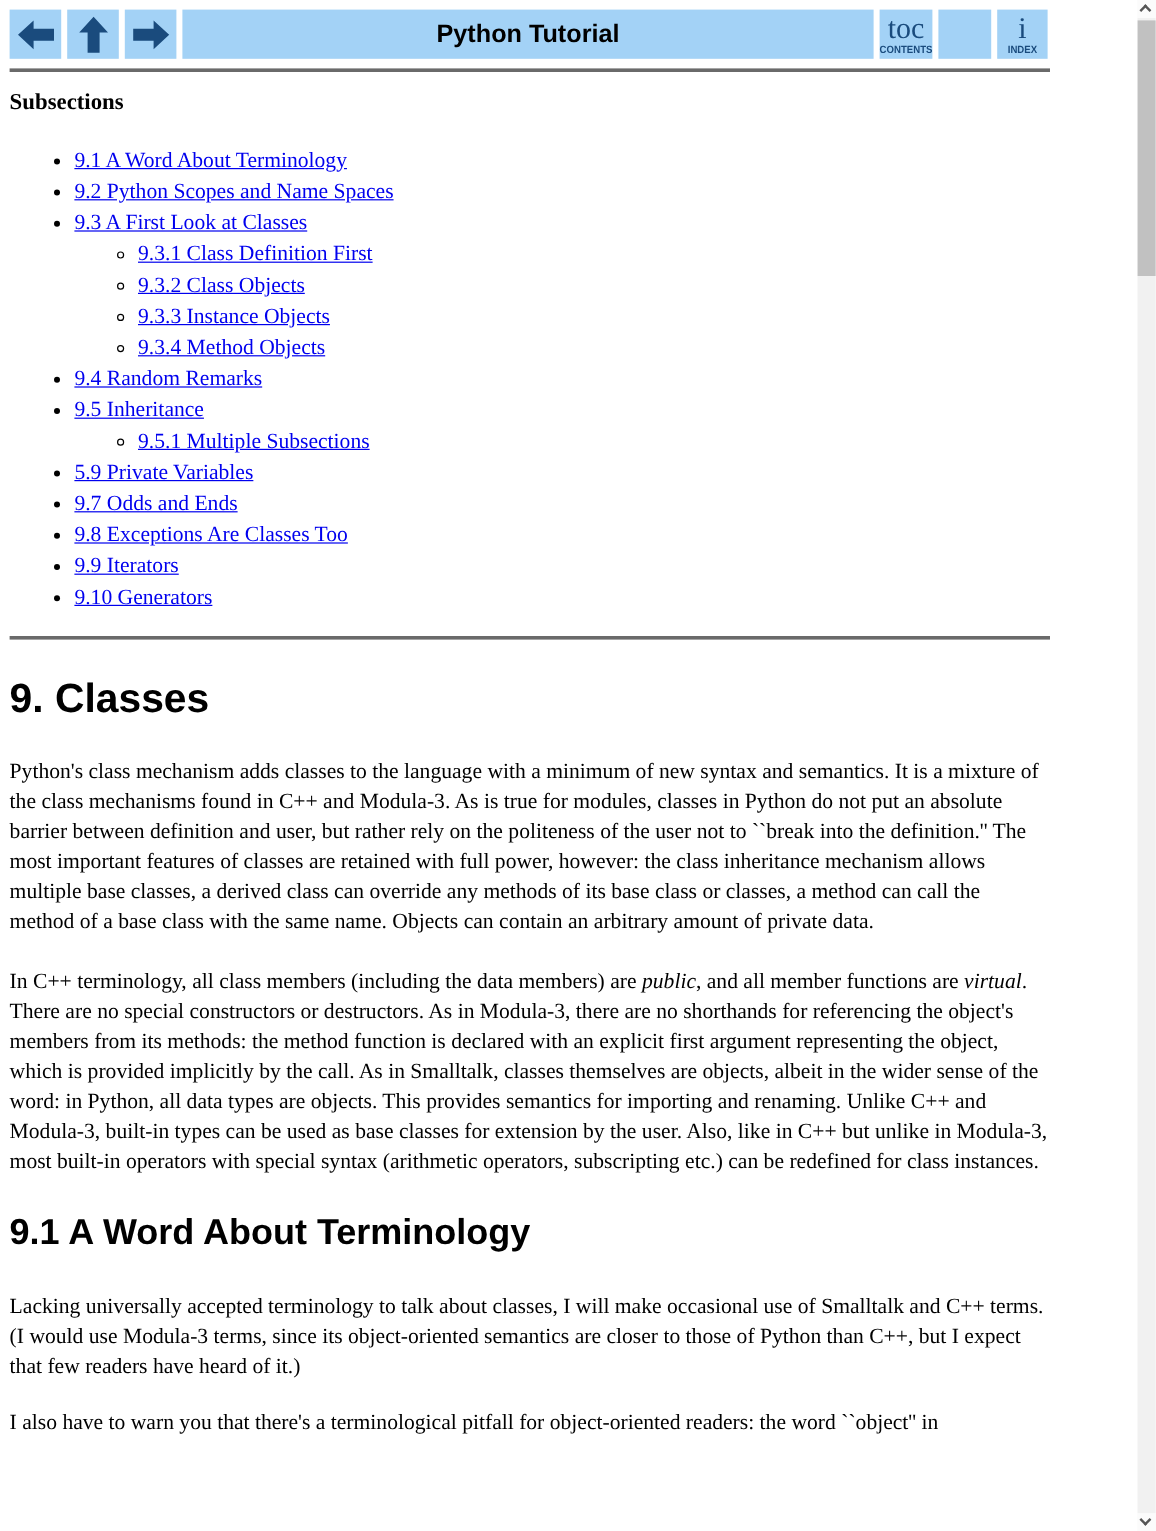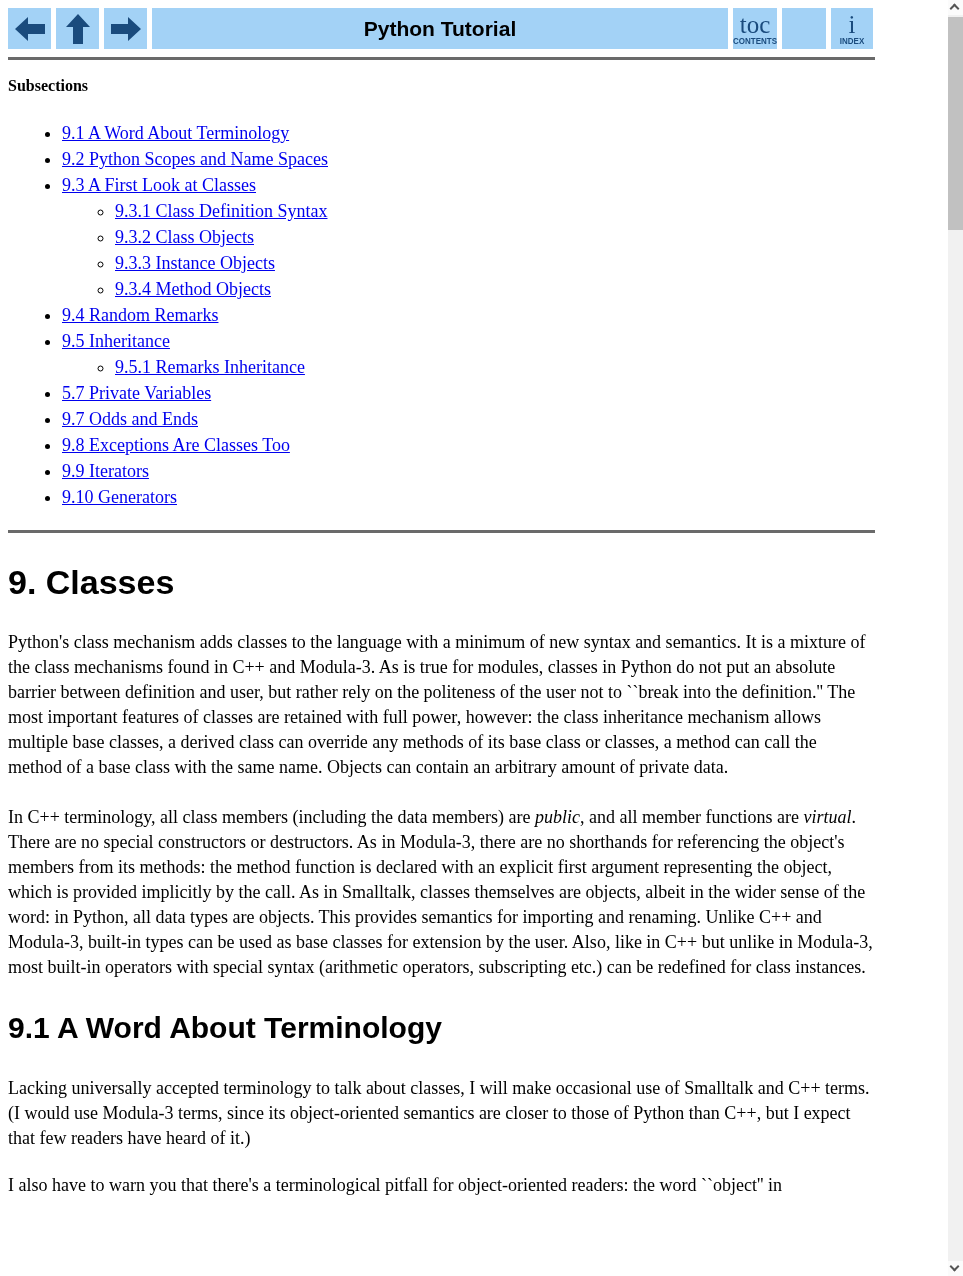--- a/index.html
+++ b/index.html
@@ -28,21 +28,21 @@
   
   .breadcrumb { margin-top: 7px; font-size: 18px; line-height: 24px; }
   .breadcrumb b { font-weight: bold; }
   a.doclink { color: #0000ee; text-decoration: underline; cursor: pointer; }
 
   
   .rule { border: 0; height: 3px; background: #6a6a6a; margin: 8px 0 0 0; }
   .rule2 { margin-top: 20px; }
 
   
-  .subsections-title { margin-top: 14px; font-size: 16px; font-weight: bold; line-height: 24px; }
+  .subsections-title { margin-top: 14px; font-size: 19px; font-weight: bold; line-height: 24px; }
   ul.toc-list { margin: 22px 0 0 0; padding-left: 54px; list-style: disc; }
   ul.toc-list ul { margin: 0; padding-left: 53px; list-style: circle; }
   ul.toc-list li { font-size: 18px; line-height: 26px; }
 
   
   h1.sec { font-family: "Liberation Sans", sans-serif; font-weight: bold; font-size: 34px;
            line-height: 46px; margin: 26px 0 0 0; }
   h2.sec { font-family: "Liberation Sans", sans-serif; font-weight: bold; font-size: 30px;
            line-height: 40px; margin: 28px 0 0 0; }
   p.body { font-size: 18px; line-height: 25px; margin: 25px 0 0 0; }
@@ -103,30 +103,30 @@
 
 
   <hr class="rule">
 
   <div class="subsections-title">Subsections</div>
   <div>
       <ul class="toc-list">
         <li><a href="#" class="doclink">9.1 A Word About Terminology</a></li>
         <li><a href="#" class="doclink">9.2 Python Scopes and Name Spaces</a></li>
         <li><a href="#" class="doclink">9.3 A First Look at Classes</a><ul class="toc-list">
-            <li><a href="#" class="doclink">9.3.1 Class Definition Syntax</a></li>
+            <li><a href="#" class="doclink">9.3.1 Class Definition First</a></li>
             <li><a href="#" class="doclink">9.3.2 Class Objects</a></li>
             <li><a href="#" class="doclink">9.3.3 Instance Objects</a></li>
             <li><a href="#" class="doclink">9.3.4 Method Objects</a></li>
           </ul></li>
         <li><a href="#" class="doclink">9.4 Random Remarks</a></li>
         <li><a href="#" class="doclink">9.5 Inheritance</a><ul class="toc-list">
-            <li><a href="#" class="doclink">9.5.1 Remarks Inheritance</a></li>
+            <li><a href="#" class="doclink">9.5.1 Multiple Subsections</a></li>
           </ul></li>
-        <li><a href="#" class="doclink">5.7 Private Variables</a></li>
+        <li><a href="#" class="doclink">5.9 Private Variables</a></li>
         <li><a href="#" class="doclink">9.7 Odds and Ends</a></li>
         <li><a href="#" class="doclink">9.8 Exceptions Are Classes Too</a></li>
         <li><a href="#" class="doclink">9.9 Iterators</a></li>
         <li><a href="#" class="doclink">9.10 Generators</a></li>
       </ul>
     </div>
 
   <hr class="rule rule2">
 
   <h1 class="sec">9. Classes</h1>

